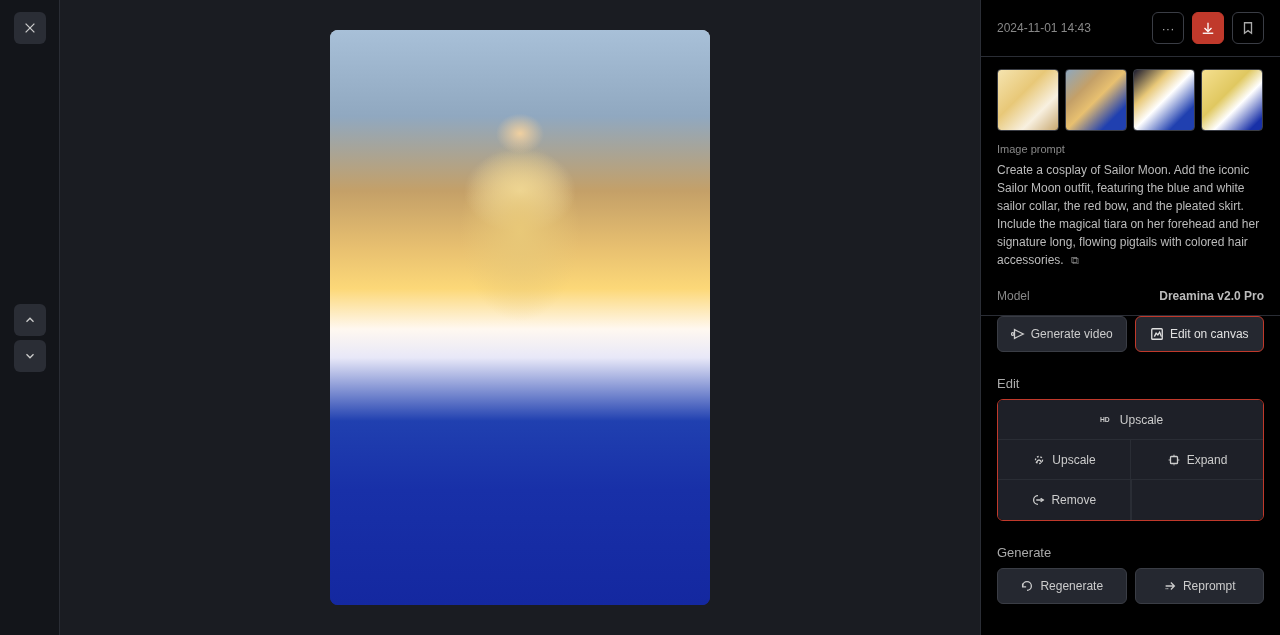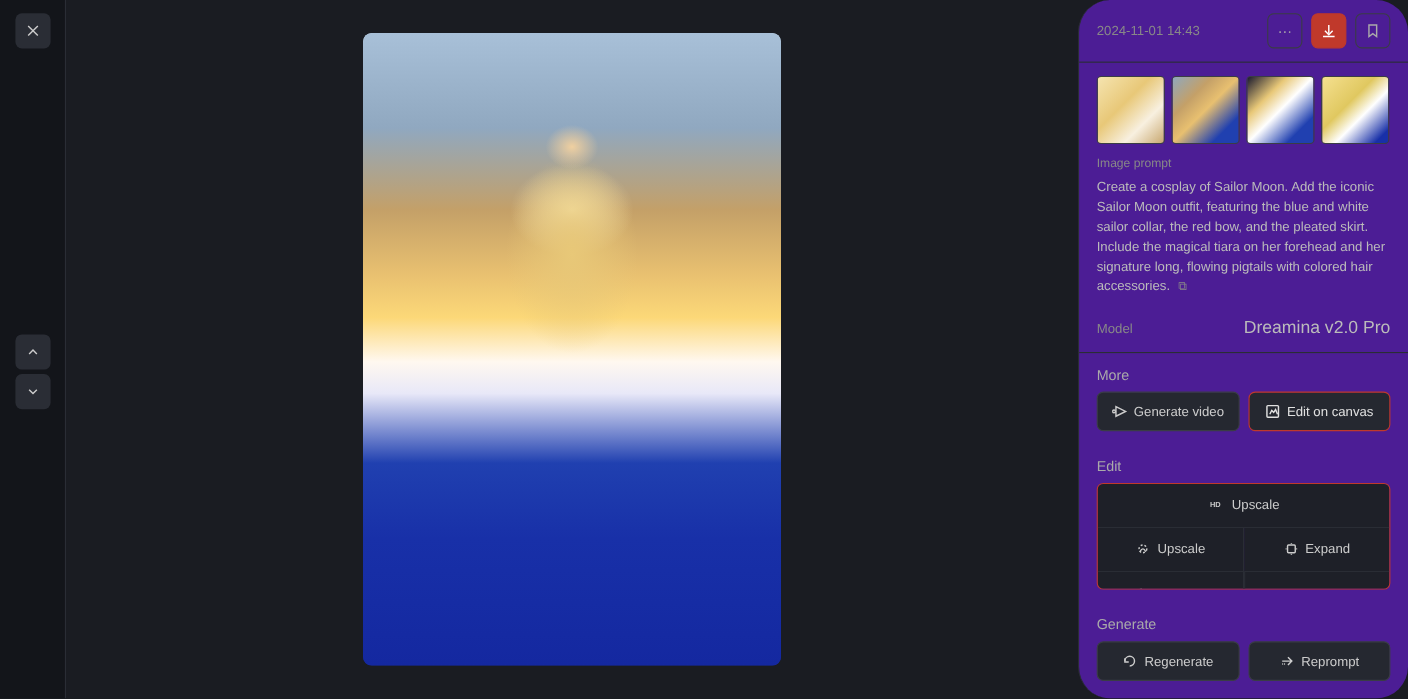--- a/index.html
+++ b/index.html
@@ -111,26 +111,25 @@
         radial-gradient(ellipse 100px 150px at 50% 35%, #e8c878 0%, transparent 60%),
         radial-gradient(ellipse 80px 60px at 50% 28%, #f5e4b0 0%, transparent 70%),
         radial-gradient(ellipse 30px 25px at 50% 18%, #f0d0a0 0%, transparent 80%),
         linear-gradient(180deg, #a8c0d8 0%, #90a8c0 15%, #c4a068 28%, #e8c070 38%, #fcd878 45%, #fff8f0 52%, #e8e8f8 57%, #2040b0 68%, #1830a8 80%, #1428a0 100%);
     }
 
     
     .right-panel {
       width: 300px;
       height: 100%;
-      background: #4c1d95;
+      background: #000000;
       border-left: 1px solid #2a2d35;
       display: flex;
       flex-direction: column;
       overflow-y: auto;
-      border-radius: 29px;
     }
 
     .right-panel::-webkit-scrollbar { width: 4px; }
     .right-panel::-webkit-scrollbar-track { background: transparent; }
     .right-panel::-webkit-scrollbar-thumb { background: #3a3d45; border-radius: 2px; }
 
     
     .top-toolbar {
       display: flex;
       align-items: center;
@@ -222,22 +221,23 @@
       border-bottom: 1px solid #2a2d35;
       gap: 12px;
     }
 
     .model-label {
       font-size: 12px;
       color: #888;
     }
 
     .model-value {
-      font-size: 16px;
+      font-size: 12px;
       color: #bbb;
+      font-weight: bold;
     }
 
     
     .section-header {
       font-size: 13px;
       color: #aaa;
       padding: 12px 16px 8px;
     }
 
     
@@ -399,21 +399,20 @@
         <span>Create a cosplay of Sailor Moon. Add the iconic Sailor Moon outfit, featuring the blue and white sailor collar, the red bow, and the pleated skirt. Include the magical tiara on her forehead and her signature long, flowing pigtails with colored hair accessories.</span>
         <span class="copy-icon">⧉</span>
       </div>
     </div>
 
     <div class="model-row">
       <span class="model-label">Model</span>
       <span class="model-value">Dreamina v2.0 Pro</span>
     </div>
 
-    <div class="section-header">More</div>
     <div class="action-row">
       <button class="action-btn">
         <svg class="icon-svg" viewBox="0 0 16 16">
           <polygon points="4,3 14,8 4,13"></polygon>
           <circle cx="2" cy="8" r="1.5"></circle>
         </svg>
         <span>Generate video</span>
       </button>
       <button class="action-btn highlighted">
         <svg class="icon-svg" viewBox="0 0 16 16">

